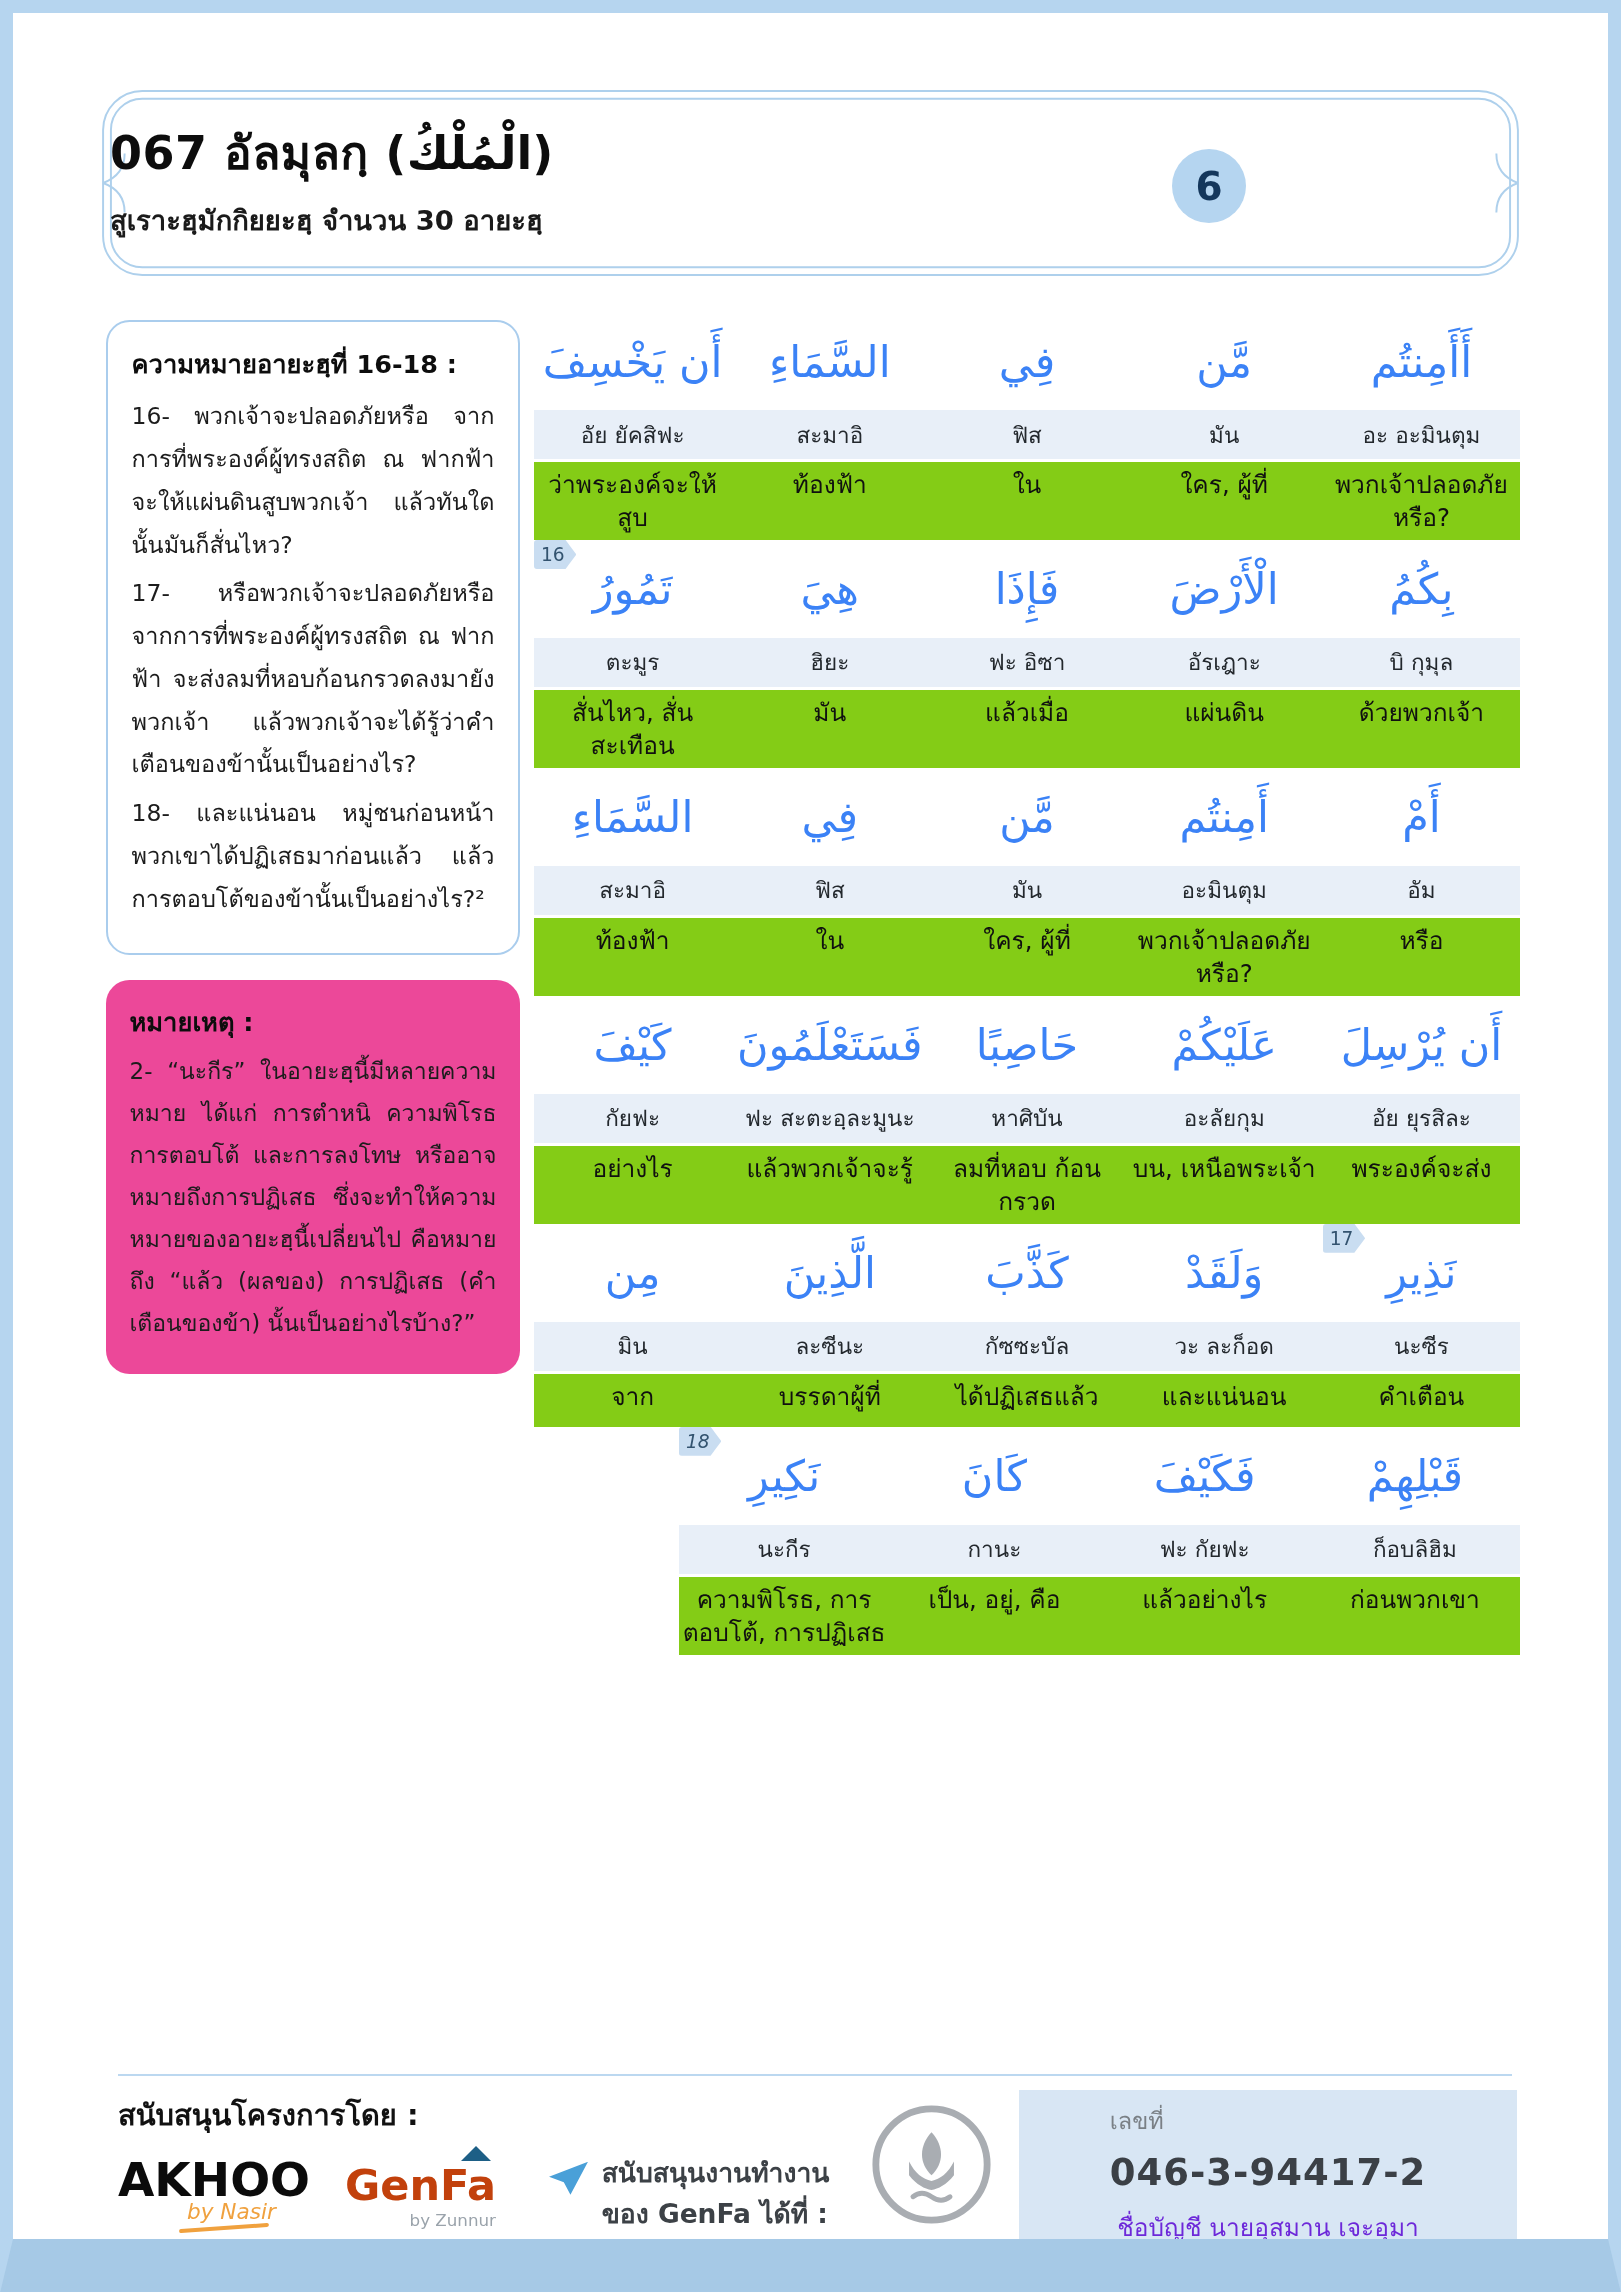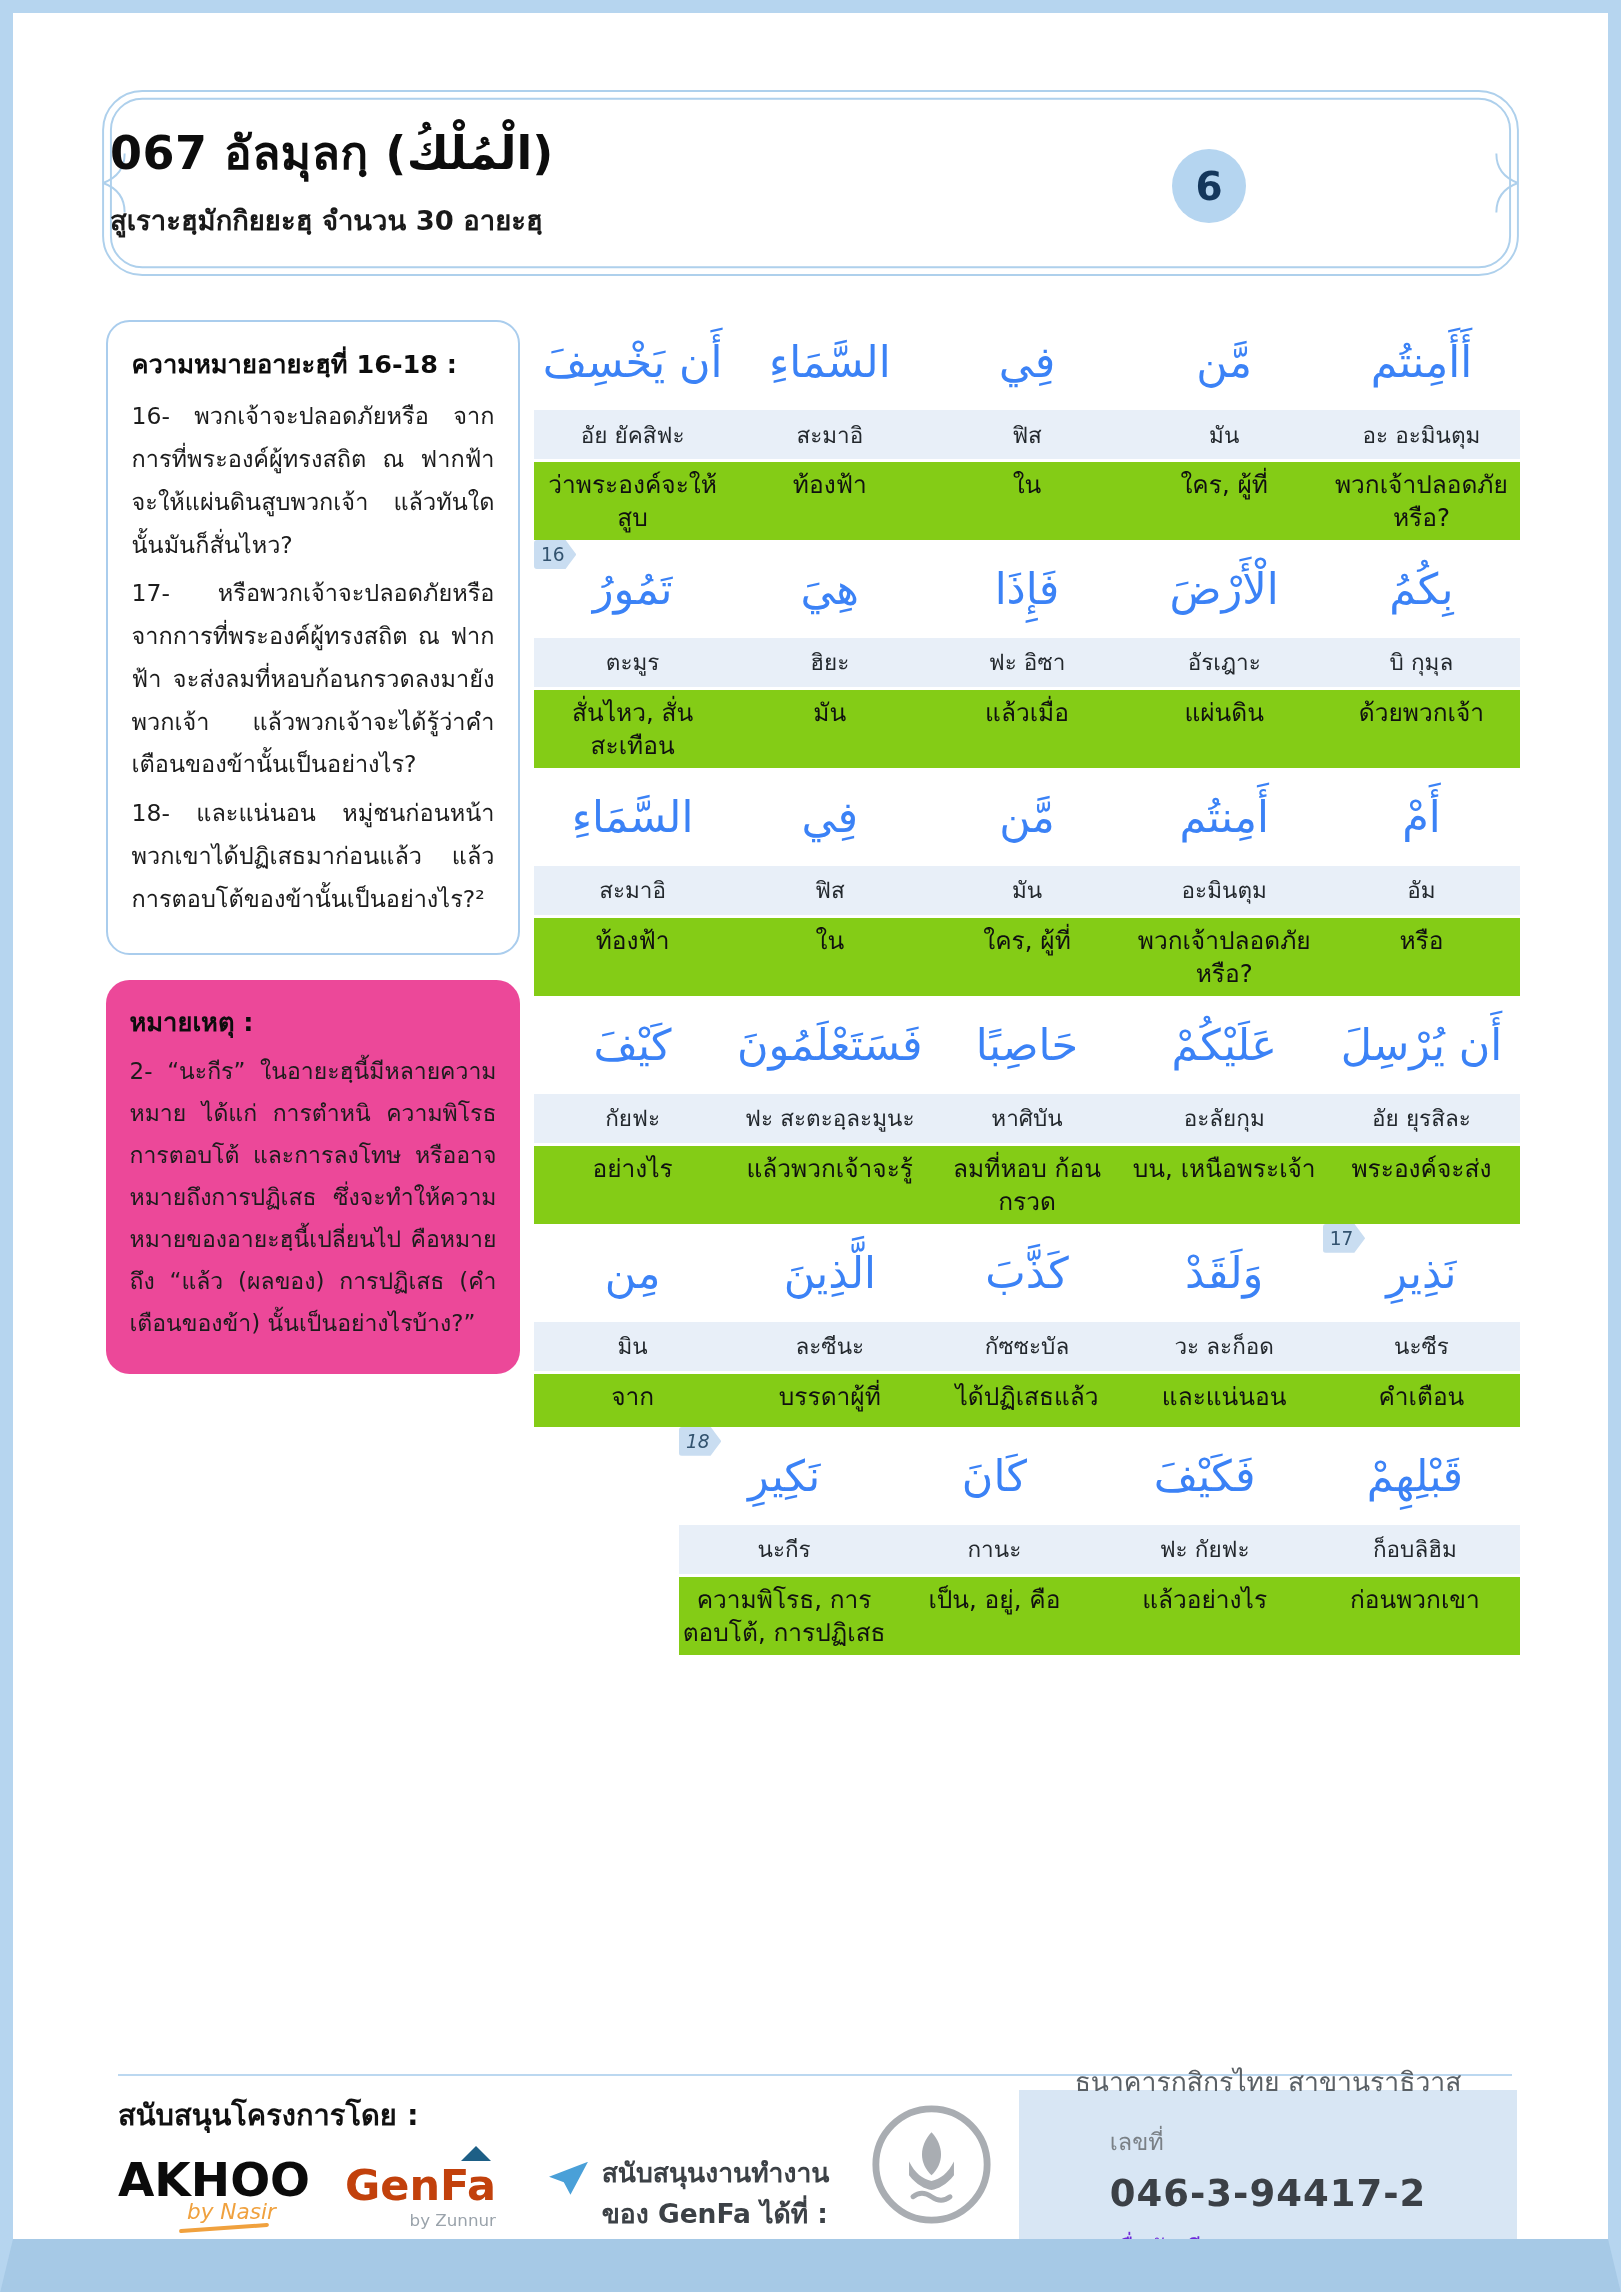--- a/index.html
+++ b/index.html
@@ -279,21 +279,20 @@
 </div>
 
 <svg class="bank-logo" width="123" height="123" viewBox="0 0 126 126">
   <circle cx="63" cy="63" r="57" fill="none" stroke="#a9adb2" stroke-width="7"></circle>
   <path d="M63 30 C50 44 50 62 63 74 C76 62 76 44 63 30 Z" fill="#a9adb2"></path>
   <path d="M40 60 C46 72 54 78 63 80 C72 78 80 72 86 60 L86 74 C78 84 70 88 63 89 C56 88 48 84 40 74 Z" fill="#a9adb2"></path>
   <path d="M44 96 q9,-7 19,0 q10,7 19,0" fill="none" stroke="#a9adb2" stroke-width="5" stroke-linecap="round"></path>
 </svg>
 
 <div class="bank-info">
-  <div class="bank-name">ธนาคารกสิกรไทย สาขานราธิวาส</div>
   <div class="acct-line">
     <span class="acct-label">เลขที่</span>
     <span class="acct-number">046-3-94417-2</span>
   </div>
   <div class="acct-holder">ชื่อบัญชี นายอุสมาน เจะอุมา</div>
 </div>
 
 <div class="page-frame"></div>
 
 

